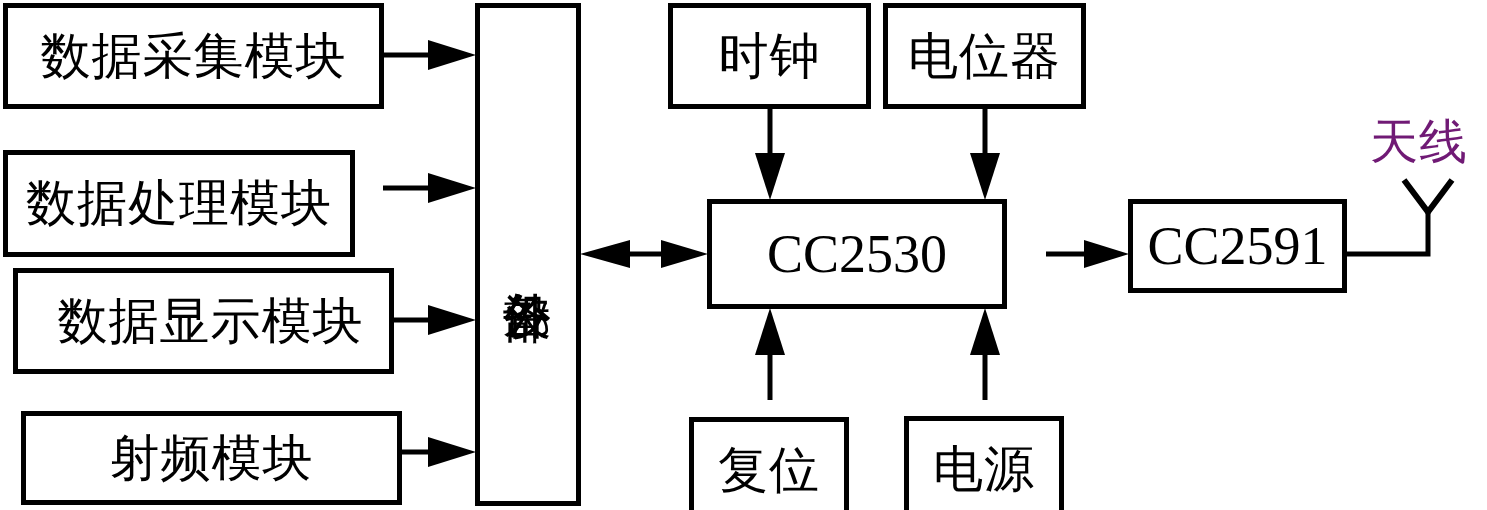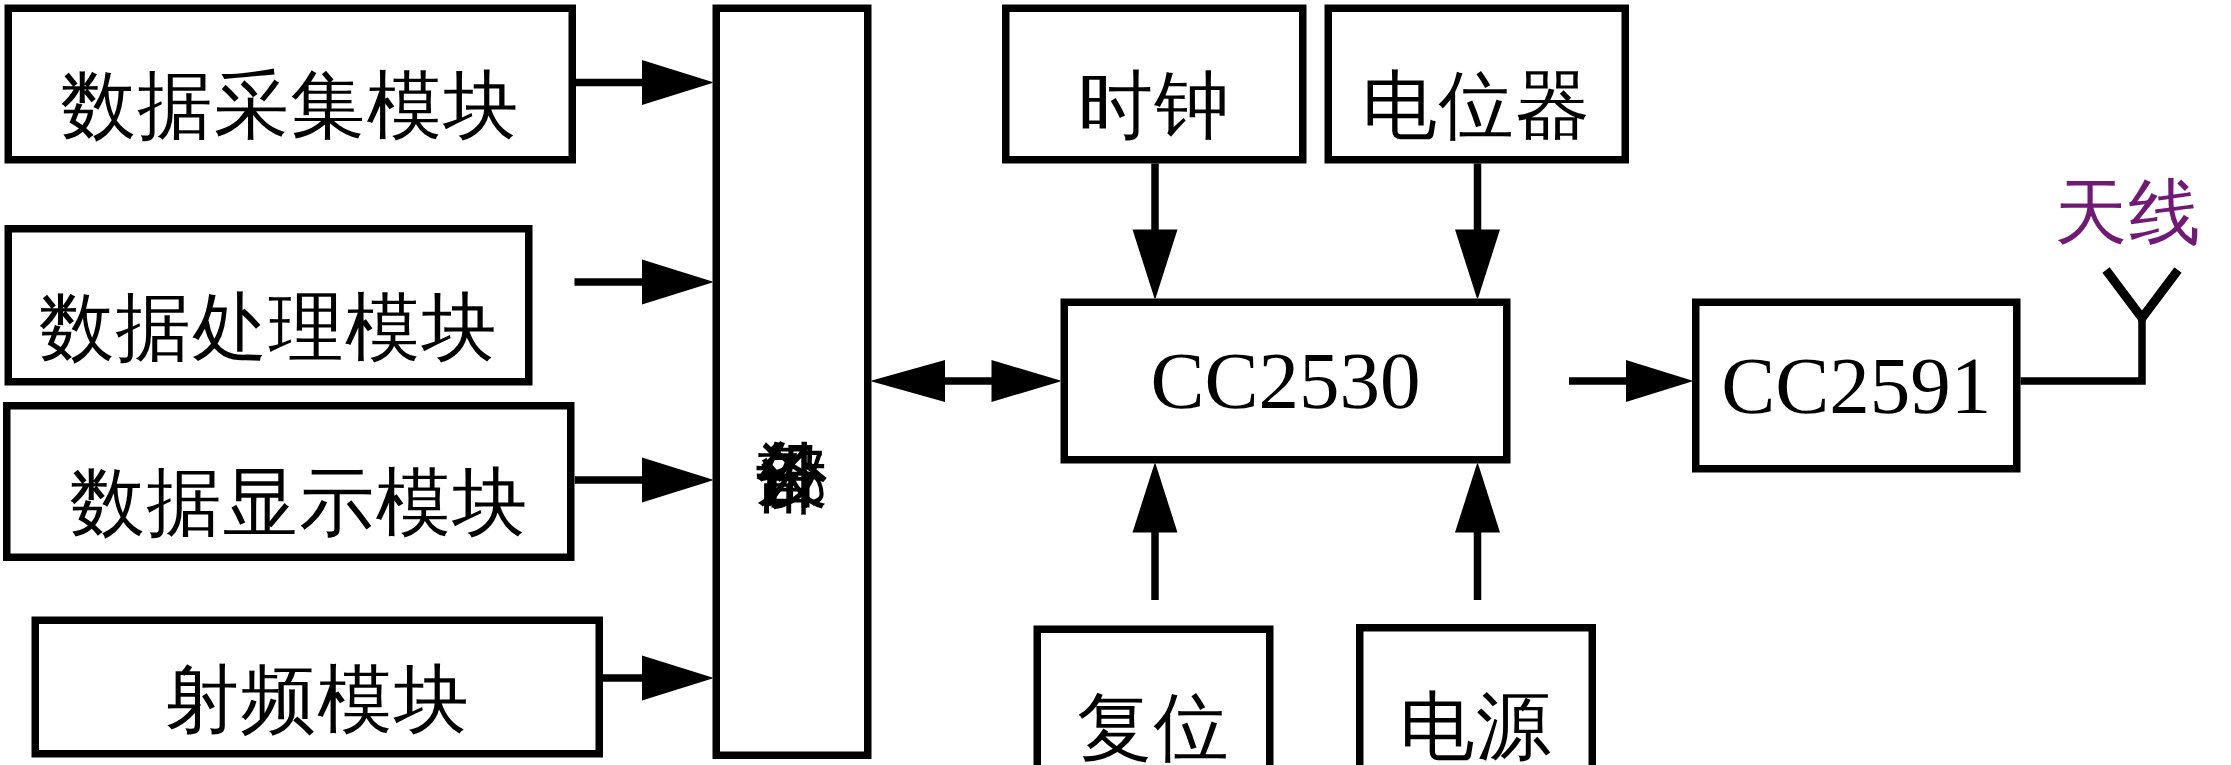--- a/index.html
+++ b/index.html
@@ -1,19 +1,19 @@
 <!DOCTYPE html>
 <html><head>
 <meta charset="utf-8">
 <style>
   html,body{margin:0;padding:0;background:#fff;}
   body{width:1487px;height:510px;position:relative;overflow:hidden;font-family:"DejaVu Serif","Liberation Serif",serif;}
   svg{position:absolute;left:0;top:0;}
   .box{position:absolute;box-sizing:border-box;border:5px solid #000;background:#fff;display:flex;align-items:center;justify-content:center;color:#000;}
-  .cn{font-family:Liberation Mono, monospace;font-size:50px;letter-spacing:1px;align-items:flex-end;}
+  .cn{font-family:Liberation Mono, monospace;font-size:50px;letter-spacing:1px;}
   .en{font-family:"Liberation Serif","DejaVu Serif",serif;font-size:54px;}
   .vert{flex-direction:column;font-family:"DejaVu Sans","Liberation Sans",sans-serif;font-size:48px;line-height:66px;writing-mode:vertical-rl;text-orientation:upright;}
   .label{position:absolute;color:#701a75;}
 </style>
 </head>
 <body>
 
 <svg width="1487" height="510">
   <defs>
     <marker id="ah" markerWidth="10" markerHeight="8" refX="10" refY="4" orient="auto" markerUnits="userSpaceOnUse" viewBox="0 0 10 8">
@@ -76,21 +76,21 @@
     <polyline points="1404,180 1428,212 1452,180" fill="none" stroke="#000" stroke-width="6"></polyline>
   </g>
 </svg>
 
 <div class="box cn" style="left:3px;top:3px;width:381px;height:106px;">
   <span>数据采集模块</span>
 </div>
 <div class="box cn" style="left:3px;top:150px;width:352px;height:107px;">
   <span>数据处理模块</span>
 </div>
-<div class="box cn" style="left:2px;top:268px;width:381px;height:106px;padding-left:14px;">
+<div class="box cn" style="left:13px;top:268px;width:381px;height:106px;padding-left:14px;">
   <span>数据显示模块</span>
 </div>
 <div class="box cn" style="left:21px;top:400px;width:381px;height:94px;margin-top:11px;">
   <span>射频模块</span>
 </div>
 
 <div class="box vert" style="left:475px;top:3px;width:106px;height:503px;">
   <span>外部设备</span>
 </div>
 
@@ -105,17 +105,17 @@
   <span>CC2530</span>
 </div>
 
 <div class="box cn" style="left:689px;top:417px;width:160px;height:107px;">
   <span>复位</span>
 </div>
 <div class="box cn" style="left:904px;top:399px;width:160px;height:107px;margin-top:17px;">
   <span>电源</span>
 </div>
 
-<div class="box en" style="left:1128px;top:199px;width:219px;height:116px;">
+<div class="box en" style="left:1128px;top:199px;width:219px;height:94px;">
   <span>CC2591</span>
 </div>
 
 <div class="label cn" style="left:1370px;top:110px;font-size:48px;">天线</div>
 
 </body></html>

